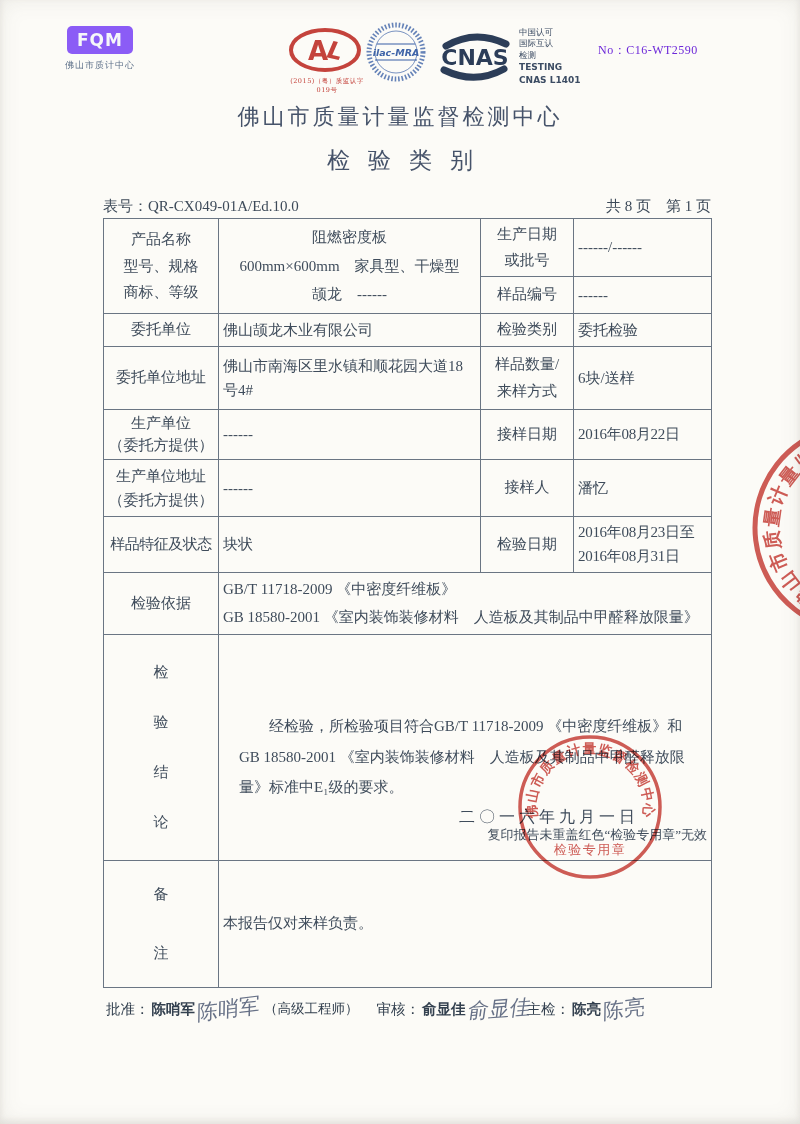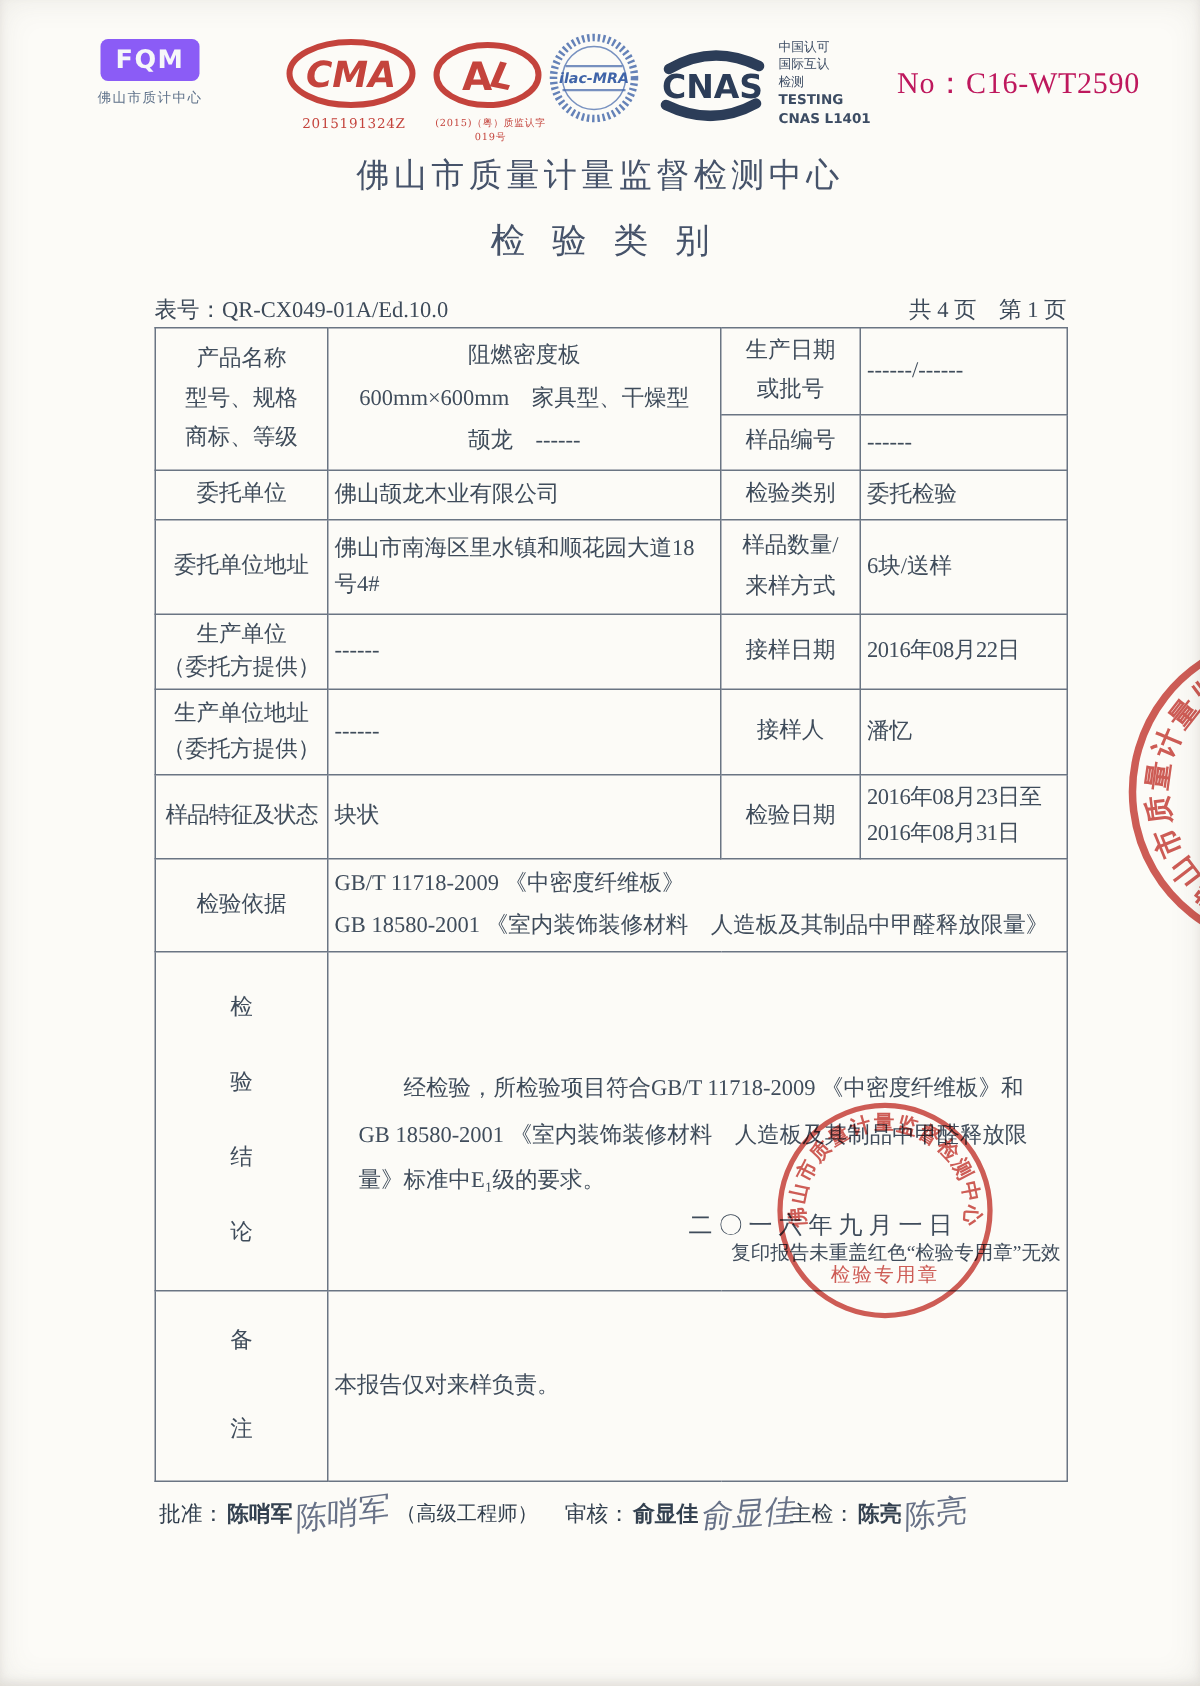--- a/index.html
+++ b/index.html
@@ -13,21 +13,21 @@
   .abs{position:absolute;}
   
   .fqm-box{left:55px;top:26px;width:90px;text-align:center;}
   .fqm-badge{display:inline-block;background:#8b5cf6;color:#f6f7f9;font-family:"DejaVu Sans",sans-serif;
     font-weight:bold;font-size:17px;padding:4px 10px;border-radius:5px;letter-spacing:1px;}
   .fqm-cap{margin-top:5px;font-size:9px;color:#5d7089;letter-spacing:1px;}
   .logo-cap{font-size:9px;color:#c4433c;text-align:center;margin-top:1px;letter-spacing:.5px;font-family:"DejaVu Serif",serif;}
   .cal-cap{font-size:6.5px;}
   .cnas-txt{left:519px;top:27px;font-family:"DejaVu Sans",sans-serif;color:#3c4c63;font-size:8.5px;line-height:1.35;}
   .cnas-txt .b{font-weight:bold;font-size:9px;}
-  .report-no{left:598px;top:42px;font-size:20px;color:#be185d;letter-spacing:.5px;}
+  .report-no{left:598px;top:42px;font-size:12px;color:#6d28d9;letter-spacing:.5px;}
   
   .title{left:0;top:102px;width:100%;text-align:center;font-size:22px;letter-spacing:3px;color:#46536a;}
   .subtitle{left:0;top:145px;width:100%;text-align:center;font-size:23px;letter-spacing:18px;text-indent:18px;color:#46536a;}
   .meta{left:103px;top:197px;width:608px;display:flex;justify-content:space-between;font-size:15px;color:#3d4a59;}
   
   table.rep{position:absolute;left:103px;top:218px;border-collapse:collapse;table-layout:fixed;width:608px;}
   table.rep td{border:1px solid #6a7583;font-size:15px;color:#3f4c5b;padding:2px 4px;vertical-align:middle;overflow:hidden;}
   td.lbl{text-align:center;line-height:1.75;}
   td.val{text-align:left;padding-left:12px;line-height:1.6;}
   td.cen{text-align:center;line-height:1.9;}
@@ -50,27 +50,20 @@
 </head>
 <body>
 
 <div class="sheet">
 
   <div class="abs fqm-box">
     <span class="fqm-badge">FQM</span>
     <div class="fqm-cap">佛山市质计中心</div>
   </div>
 
-  <div class="abs" style="left:190px;top:26px;width:92px;">
-    <svg width="88" height="46" viewBox="0 0 88 46">
-      <ellipse cx="44" cy="23" rx="41" ry="21" fill="none" stroke="#c4433c" stroke-width="4"></ellipse>
-      <text x="44" y="32" text-anchor="middle" font-family="DejaVu Sans" font-style="italic" font-weight="bold" font-size="24" fill="#c4433c">CMA</text>
-    </svg>
-    <div class="logo-cap">2015191324Z</div>
-  </div>
 
   <div class="abs" style="left:288px;top:28px;width:78px;">
     <svg width="74" height="44" viewBox="0 0 74 44">
       <ellipse cx="37" cy="22" rx="34" ry="20" fill="none" stroke="#c4433c" stroke-width="4"></ellipse>
       <text x="30" y="32" text-anchor="middle" font-family="DejaVu Sans" font-weight="bold" font-size="26" fill="#c4433c">A</text>
       <text x="47" y="31" text-anchor="middle" font-family="DejaVu Sans" font-style="italic" font-weight="bold" font-size="24" fill="#c4433c" transform="rotate(12 47 24)">L</text>
     </svg>
     <div class="logo-cap cal-cap">(2015)（粤）质监认字019号</div>
   </div>
 
@@ -101,21 +94,21 @@
     <div class="b">CNAS L1401</div>
   </div>
 
   <div class="abs report-no">No：C16-WT2590</div>
 
   <div class="abs title">佛山市质量计量监督检测中心</div>
   <div class="abs subtitle">检验类别</div>
 
   <div class="abs meta">
     <span>表号：QR-CX049-01A/Ed.10.0</span>
-    <span>共 4 页　第 1 页</span>
+    <span>共 8 页　第 1 页</span>
   </div>
 
   <table class="rep">
     <colgroup>
         <col style="width:115px">
         <col style="width:262px">
         <col style="width:93px">
         <col style="width:138px">
       </colgroup>
     <tbody>

